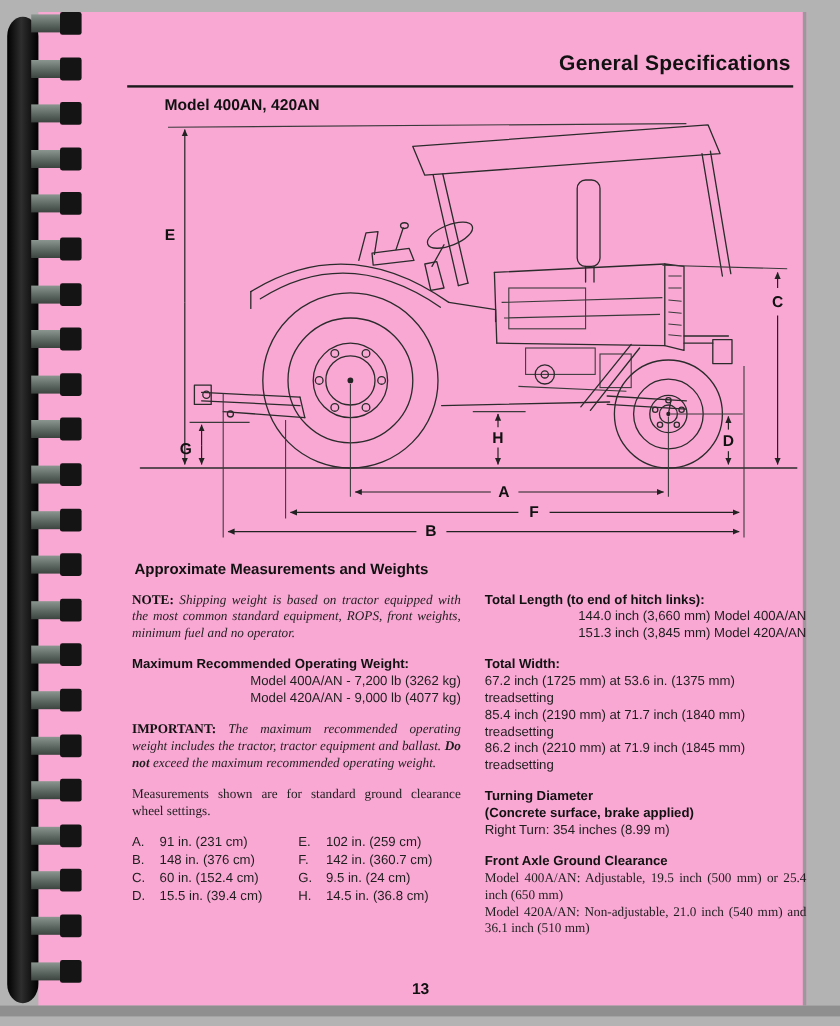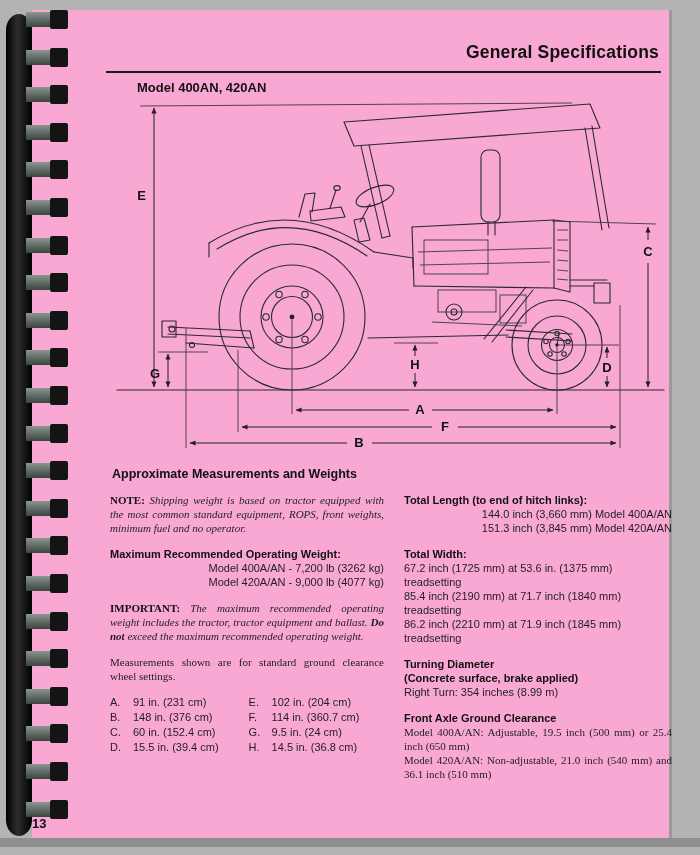--- a/index.html
+++ b/index.html
@@ -51,21 +51,21 @@
   .ind{padding-left:17px;}
   .ind2{padding-left:11px;text-align:right;}
   .just{text-align:justify;font-family:Liberation Serif, serif;}
   .it{font-style:italic;}
   .bi{font-weight:bold;font-style:italic;}
   .dims{display:flex;gap:30px;margin-top:12px;}
   .dimcol{display:flex;flex-direction:column;}
   .dimrow{display:flex;line-height:15px;}
   .dimkey{width:23px;flex:none;}
   .page-number{
-    position:absolute;top:806px;left:0;width:637px;text-align:left;
+    position:absolute;top:806px;left:0;width:637px;text-align:center;
     font-size:13px;font-weight:bold;color:#111;
   }
   svg .ln{stroke:#2b2b2b;stroke-width:1.1;fill:none;stroke-linecap:round;stroke-linejoin:round;}
   svg .thin{stroke:#3a3a3a;stroke-width:.9;fill:none;}
   svg .dim{stroke:#222;stroke-width:1;fill:none;}
   svg .lbl{font-family:"Liberation Sans",sans-serif;font-size:13px;font-weight:bold;fill:#111;}
 </style>
 </head>
 <body>
 
@@ -262,25 +262,25 @@
             <span>60 in. (152.4 cm)</span>
           </div>
         <div class="dimrow">
             <span class="dimkey">D.</span>
             <span>15.5 in. (39.4 cm)</span>
           </div>
       </div>
       <div class="dimcol">
         <div class="dimrow">
             <span class="dimkey">E.</span>
-            <span>102 in. (204 cm)</span>
+            <span>102 in. (259 cm)</span>
           </div>
         <div class="dimrow">
             <span class="dimkey">F.</span>
-            <span>114 in. (360.7 cm)</span>
+            <span>142 in. (360.7 cm)</span>
           </div>
         <div class="dimrow">
             <span class="dimkey">G.</span>
             <span>9.5 in. (24 cm)</span>
           </div>
         <div class="dimrow">
             <span class="dimkey">H.</span>
             <span>14.5 in. (36.8 cm)</span>
           </div>
       </div>

